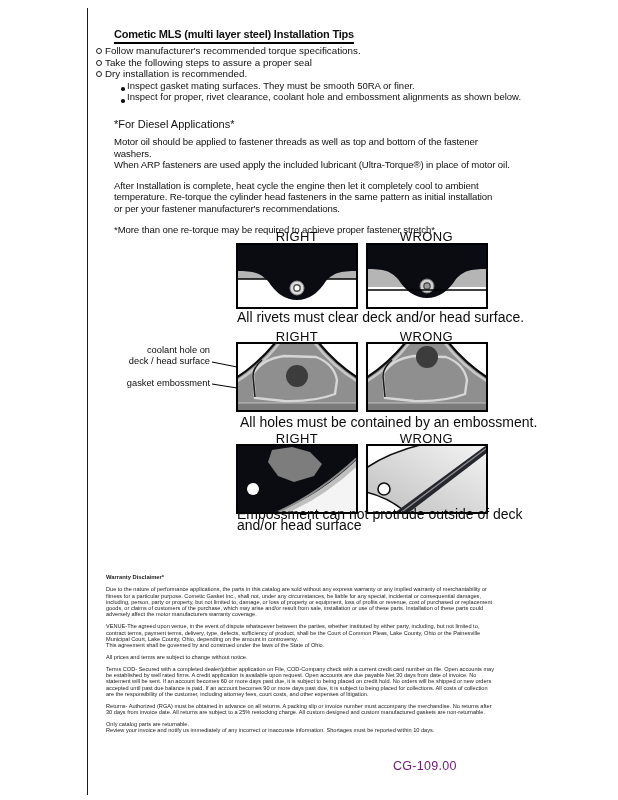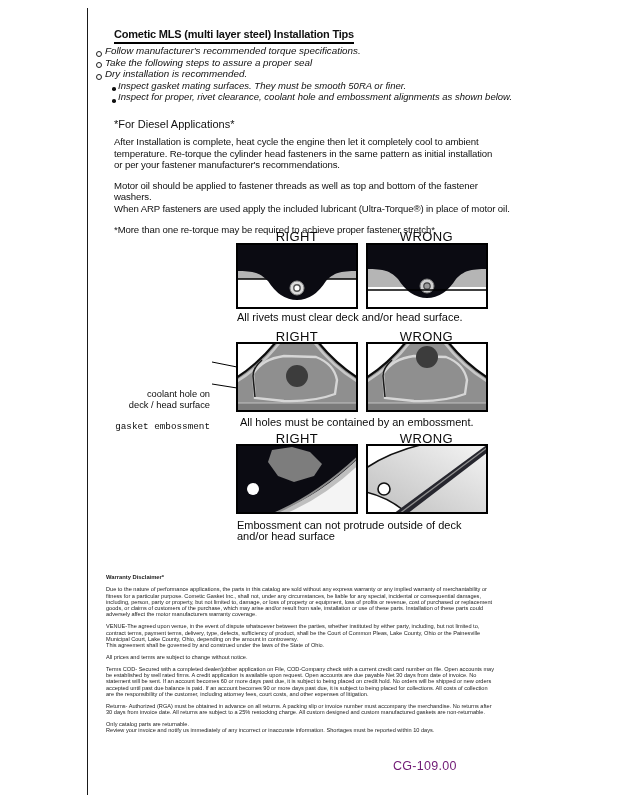--- a/index.html
+++ b/index.html
@@ -2,35 +2,35 @@
 <html><head>
 <meta charset="utf-8">
 <style>
   html,body{margin:0;padding:0;background:#fff;}
   .page{position:relative;width:618px;height:800px;background:#ffffff;overflow:hidden;
         font-family:"Liberation Sans","DejaVu Sans",sans-serif;color:#111;}
   .rule-left{position:absolute;left:87px;top:8px;width:1px;height:787px;background:#1a1a1a;}
   .title{position:absolute;left:114px;top:28px;font-size:11px;font-weight:bold;letter-spacing:-0.2px;
          white-space:nowrap;border-bottom:2px solid #000;padding-bottom:2px;}
   .tips{position:absolute;left:96px;top:45px;font-size:9.8px;line-height:11.5px;}
-  .tip-row{display:flex;align-items:flex-end;white-space:nowrap;font-style:italic;}
+  .tip-row{display:flex;align-items:flex-start;white-space:nowrap;}
   .o-bullet{width:4px;height:4px;border:0.9px solid #222;border-radius:50%;margin:3.2px 3px 0 0;flex:0 0 auto;}
-  .sub-row{display:flex;align-items:flex-end;white-space:nowrap;margin-left:16px;font-size:9.5px;font-style:italic;}
+  .sub-row{display:flex;align-items:flex-end;white-space:nowrap;margin-left:25px;font-size:9.5px;}
   .f-bullet{width:3.6px;height:3.6px;background:#111;border-radius:50%;margin:3.4px 2.5px 0 0;flex:0 0 auto;}
   .diesel{position:absolute;left:114px;top:118px;width:400px;}
   .diesel-h{font-size:11px;font-weight:normal;margin:0 0 6px 0;}
   .body-p{font-size:9.6px;line-height:11.6px;margin:0 0 9px 0;white-space:pre-line;letter-spacing:-0.1px;}
   .diagrams{position:absolute;left:0;top:228px;width:618px;height:320px;}
   .dg-label{position:absolute;font-size:13px;letter-spacing:0.4px;text-align:center;color:#0c0c0c;}
   .dg-box{position:absolute;width:122px;height:66px;}
   .dg-box2{position:absolute;width:122px;height:70px;}
   .dg-box svg,.dg-box2 svg{display:block;width:100%;height:100%;}
-  .caption{position:absolute;font-size:11px;line-height:11px;color:#0c0c0c;white-space:pre-line;}
+  .caption{position:absolute;font-size:14px;line-height:11px;color:#0c0c0c;white-space:pre-line;}
   .side-label{position:absolute;left:90px;width:120px;text-align:right;font-size:9.3px;line-height:10.8px;
-              white-space:pre-line;color:#0c0c0c;margin-top:44px;}
+              white-space:pre-line;color:#0c0c0c;}
   .pointer-svg{position:absolute;left:204px;top:128px;width:104px;height:42px;pointer-events:none;}
   .warranty{position:absolute;left:106px;top:574px;width:410px;font-size:5.6px;line-height:6.3px;color:#1c1c1c;}
   .warranty-h{font-weight:bold;font-size:5.8px;margin:0 0 6px 0;}
   .warranty p{margin:0 0 5.5px 0;white-space:pre-line;}
   .footer-code{position:absolute;left:393px;top:759px;font-size:12.5px;letter-spacing:0.3px;color:#701a75;}
 </style>
 </head>
 <body>
 
 <div class="page">
@@ -57,25 +57,25 @@
       <span>Inspect gasket mating surfaces.  They must be smooth 50RA or finer.</span>
     </div>
     <div class="sub-row">
       <span class="f-bullet"></span>
       <span>Inspect for proper, rivet clearance, coolant hole and embossment alignments as shown below.</span>
     </div>
   </div>
 
   <div class="diesel">
     <div class="diesel-h">*For Diesel Applications*</div>
+    <p class="body-p">Motor oil should be applied to fastener threads as well as top and bottom of the fastener washers.
+When ARP fasteners are used apply the included lubricant (Ultra-Torque®) in place of motor oil.</p>
     <p class="body-p">After Installation is complete, heat cycle the engine then let it completely cool to ambient
 temperature. Re-torque the cylinder head fasteners in the same pattern as initial installation
 or per your fastener manufacturer's recommendations.</p>
-    <p class="body-p">Motor oil should be applied to fastener threads as well as top and bottom of the fastener washers.
-When ARP fasteners are used apply the included lubricant (Ultra-Torque®) in place of motor oil.</p>
     <p class="body-p">*More than one re-torque may be required to achieve proper fastener stretch*</p>
   </div>
 
   <div class="diagrams">
 
     <div class="dg-label" style="left:236px;top:1px;width:122px;">RIGHT</div>
     <div class="dg-label" style="left:366px;top:1px;width:121px;">WRONG</div>
 
     <div class="dg-box" style="left:236px;top:15px;">
       <svg viewBox="0 0 122 66">
@@ -99,21 +99,21 @@
         <rect x="1" y="1" width="120" height="64" fill="none" stroke="#000" stroke-width="2"></rect>
       </svg>
     </div>
     <div class="caption" style="left:237px;top:84px;">All rivets must clear deck and/or head surface.</div>
 
     <div class="dg-label" style="left:236px;top:101px;width:122px;">RIGHT</div>
     <div class="dg-label" style="left:366px;top:101px;width:121px;">WRONG</div>
 
     <div class="side-label" style="top:117px;">coolant hole on
 deck / head surface</div>
-    <div class="side-label" style="top:150px;font-family:Liberation Mono, monospace;">gasket embossment</div>
+    <div class="side-label" style="top:150px;">gasket embossment</div>
     <svg class="pointer-svg" viewBox="0 0 104 42">
       <line x1="8" y1="6" x2="98" y2="24" stroke="#000" stroke-width="1"></line>
       <line x1="8" y1="28" x2="58" y2="36" stroke="#000" stroke-width="1"></line>
     </svg>
 
     <div class="dg-box2" style="left:236px;top:114px;">
       <svg viewBox="0 0 122 70">
         <rect width="122" height="70" fill="#8f8f8f"></rect>
         <rect y="61" width="122" height="9" fill="#7b7b7b"></rect>
         <line x1="0" y1="61" x2="122" y2="61" stroke="#c2c2c2"></line>
@@ -174,21 +174,21 @@
         <path d="M0,0 L58,0 Q24,8 0,24 Z" fill="#fff"></path>
         <path d="M58,0 Q24,8 0,24" stroke="#111" stroke-width="1.6" fill="none"></path>
         <path d="M0,48 Q24,54 42,70 L0,70 Z" fill="#fff"></path>
         <path d="M0,48 Q24,54 42,70" stroke="#111" stroke-width="1.6" fill="none"></path>
         <polygon points="27,70 41,70 122,8 122,0" fill="#26262e"></polygon>
         <line x1="33" y1="70" x2="122" y2="3" stroke="#909090" stroke-width="1.3"></line>
         <circle cx="18" cy="45" r="6" fill="#fff" stroke="#111" stroke-width="1.6"></circle>
         <rect x="1" y="1" width="120" height="68" fill="none" stroke="#000" stroke-width="2"></rect>
       </svg>
     </div>
-    <div class="caption" style="left:237px;top:292px;">Embossment can not protrude outside of deck
+    <div class="caption" style="left:237px;top:281px;">Embossment can not protrude outside of deck
 and/or head surface</div>
 
   </div>
 
   <div class="warranty">
     <div class="warranty-h">Warranty Disclaimer*</div>
     <p>Due to the nature of performance applications, the parts in this catalog are sold without any express warranty or any implied warranty of merchantability or
 fitness for a particular purpose.  Cometic Gasket Inc., shall not, under any circumstances, be liable for any special, incidental or consequential damages,
 including, person, party or property, but not limited to, damage, or loss of property or equipment, loss of profits or revenue, cost of purchased or replacement
 goods, or claims of customers of the purchase, which may arise and/or result from sale, installation or use of these parts.  Installation of these parts could

